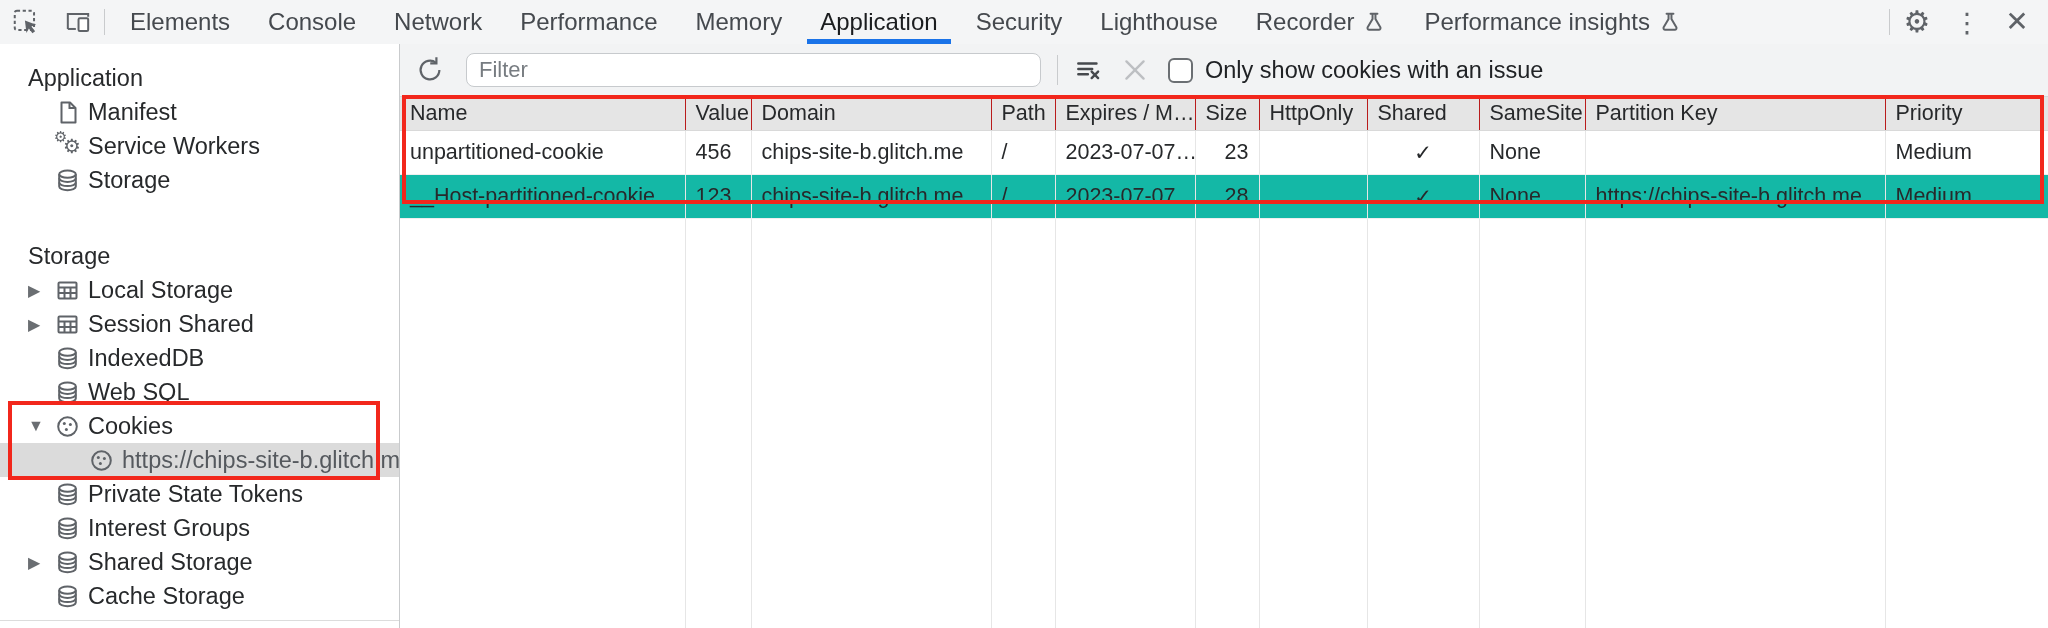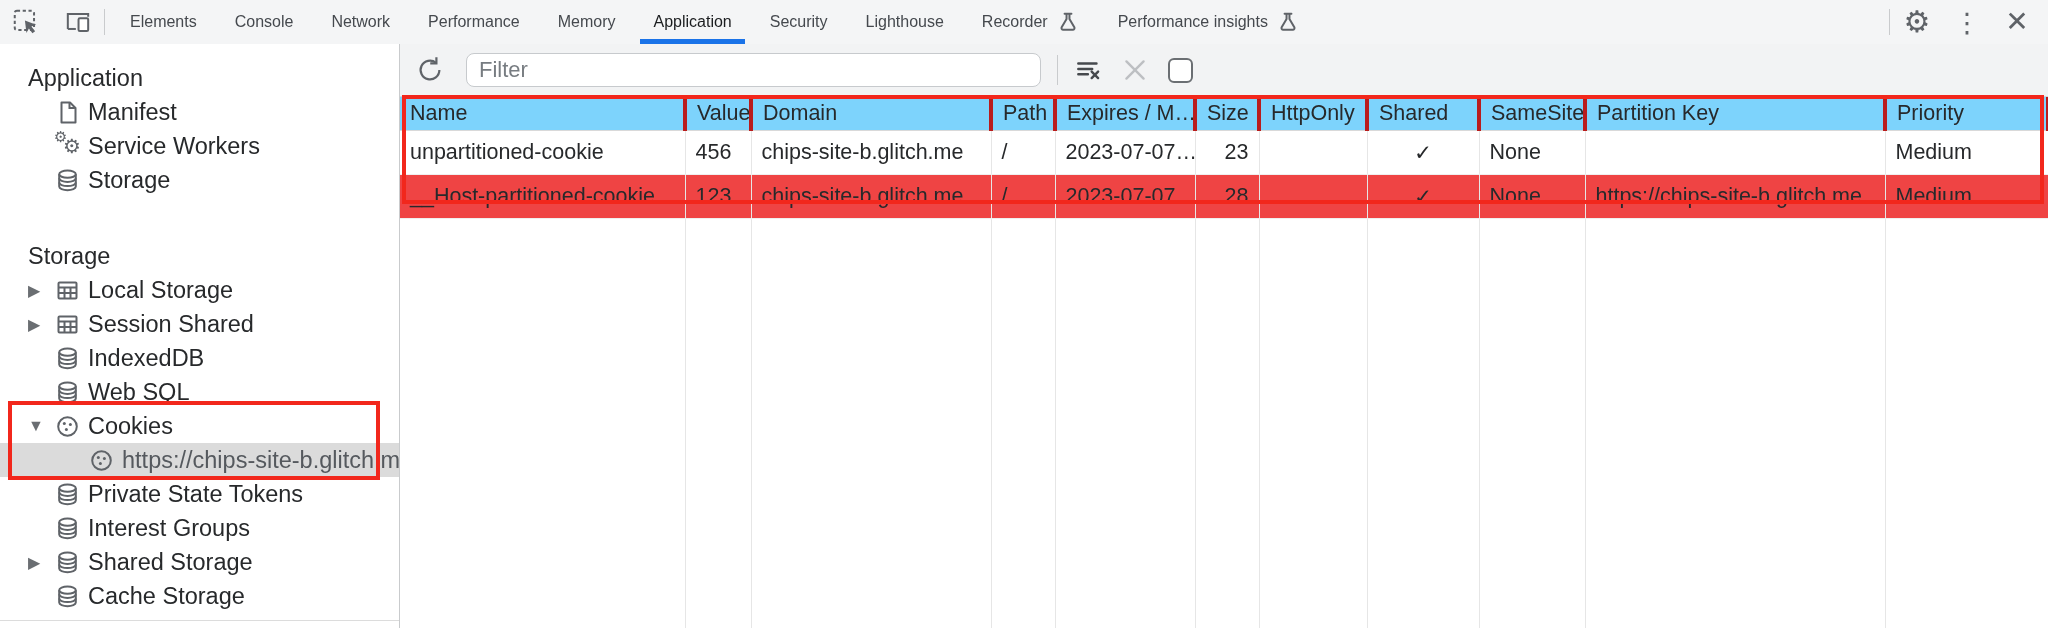--- a/index.html
+++ b/index.html
@@ -12,21 +12,21 @@
   .tabbar{
     position:absolute;left:0;top:0;width:2048px;height:44px;
     background:#f4f5f6;border-bottom:1px solid #d5d7d9;
     display:flex;align-items:stretch;
   }
   .tabbar .iconbtn{display:flex;align-items:center;justify-content:center;width:52px;height:100%;cursor:pointer;}
   .vdivider{width:1px;height:26px;background:#c9cbcd;align-self:center;}
   .tabs{display:flex;align-items:stretch;margin-left:6px;}
   .tab{
     position:relative;display:flex;align-items:center;gap:8px;
-    padding:0 19px;font-size:16px;color:#45494e;white-space:nowrap;cursor:pointer;
+    padding:0 19px;font-size:24px;color:#45494e;white-space:nowrap;cursor:pointer;
   }
   .tab.active{color:#1b1d1f;}
   .tab.active::after{
     content:"";position:absolute;left:6px;right:6px;bottom:0;height:5px;
     background:var(--accent-blue,#1a73e8);
   }
   .tabbar-right{margin-left:auto;display:flex;align-items:center;gap:4px;padding-right:8px;}
   .gear-glyph{font-family:"DejaVu Sans",sans-serif;font-size:30px;color:#5f6368;line-height:1;}
   .dots-glyph{font-family:"DejaVu Sans",sans-serif;font-size:27px;color:#5f6368;line-height:1;}
   .close-glyph{font-family:"DejaVu Sans",sans-serif;font-size:28px;color:#5f6368;line-height:1;}
@@ -71,29 +71,29 @@
   .checkbox{
     margin-left:18px;width:25px;height:25px;box-sizing:border-box;
     border:2px solid #6b6f73;border-radius:6px;background:#fff;cursor:pointer;flex:0 0 25px;
   }
   .cb-label{margin-left:12px;font-size:23.5px;color:#202225;}
 
   
   .gridwrap{position:absolute;left:0;top:53px;right:0;bottom:0;overflow:hidden;}
   table.grid{border-collapse:collapse;table-layout:fixed;width:1648px;height:100%;font-size:21.5px;color:#27292b;}
   table.grid th{
-    height:33px;background:#7dd3fc;font-weight:400;text-align:left;
-    padding:0 10px;border-right:4px solid #b91c1c;border-bottom:1px solid #d9d9d9;
+    height:33px;background:#e5e5e5;font-weight:400;text-align:left;
+    padding:0 10px;border-right:1px solid #b91c1c;border-bottom:1px solid #d9d9d9;
     white-space:nowrap;overflow:hidden;
   }
   table.grid td{
     height:35px;padding:4px 10px;border-right:1px solid #e6e6e6;border-bottom:1px solid #efefef;
     white-space:nowrap;overflow:hidden;background:#fff;
   }
-  tr.stripe td{background:#ef4444;margin-top:7px;}
+  tr.stripe td{background:#14b8a6;margin-top:7px;}
   td.indent{padding-left:32px;}
   td.num{text-align:right;}
   td.center{text-align:center;}
   tr.filler td{height:auto;border-bottom:none;background:#fff;}
 
   
   .anno{position:absolute;border:4px solid var(--annotation-red,#f2271c);box-sizing:border-box;pointer-events:none;z-index:5;}
   .anno-table{left:2px;top:51px;width:1642px;height:109px;}
   .anno-cookies{left:8px;top:357px;width:372px;height:79px;}
 </style>
@@ -367,20 +367,21 @@
         </span>
       </div>
       <div class="tb-ic disabled">
         <span>
           <svg class="ic" width="30" height="30" viewBox="0 0 28 28">
             <path d="M6 6 L22 22 M22 6 L6 22" stroke="#7e8287" stroke-width="2.4" stroke-linecap="round"></path>
           </svg>
         </span>
       </div>
       <div class="checkbox"></div>
+      <div class="cb-label">Only show cookies with an issue</div>
     </div>
 
     <div class="gridwrap">
       <table class="grid">
         <colgroup>
           <col style="width:285px">
             <col style="width:66px">
             <col style="width:240px">
             <col style="width:64px">
           <col style="width:140px">

